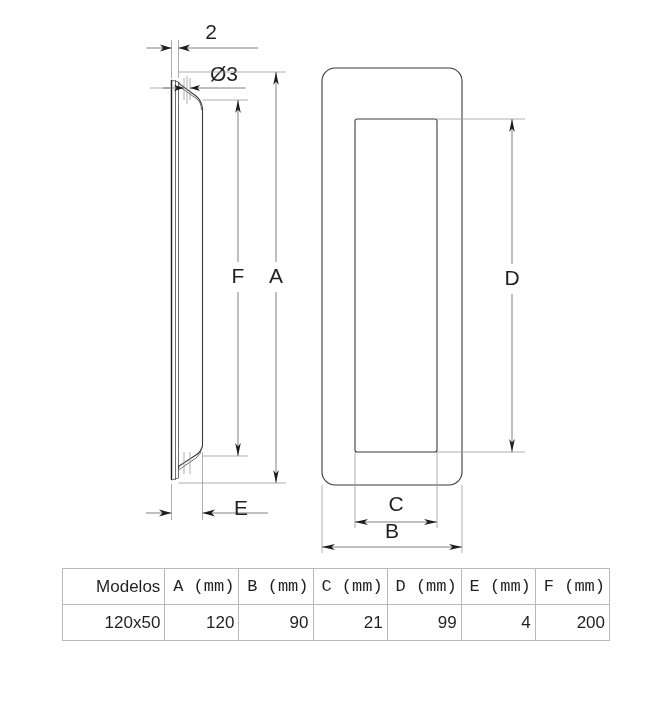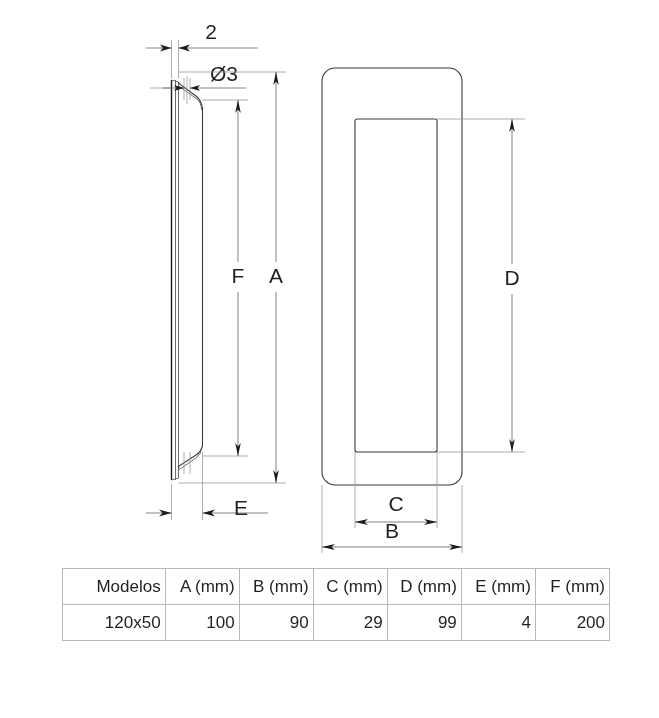--- a/index.html
+++ b/index.html
@@ -74,21 +74,21 @@
     font-weight: normal;
     color: #231f20;
     padding: 4px;
     height: 27px;
     font-size: 17px;
   }
   .spec-table thead td {
     border-bottom: 1px solid #b9b9b9;
   }
   .spec-table .col-model { width: 104px; }
-  .spec-table .col-dim { width: 74px; }
+  .spec-table .col-dim { width: 74px; font-family: Liberation Mono, monospace; }
 </style>
 </head>
 <body>
 
 <div id="drawing-root">
 
   <svg id="technical-drawing" viewBox="0 0 659 718">
     <defs>
       <marker id="arrow-up" markerWidth="9" markerHeight="13" refX="4.5" refY="1" orient="auto">
         <path d="M4.5,0 L7,13 L4.5,9 L2,13 Z" class="arrow-head"></path>
@@ -208,23 +208,23 @@
         <td class="col-dim">B (mm)</td>
         <td class="col-dim">C (mm)</td>
         <td class="col-dim">D (mm)</td>
         <td class="col-dim">E (mm)</td>
         <td class="col-dim">F (mm)</td>
       </tr>
     </thead>
     <tbody>
       <tr>
         <td>120x50</td>
-        <td>100</td>
+        <td>120</td>
         <td>90</td>
-        <td>29</td>
+        <td>21</td>
         <td>99</td>
         <td>4</td>
         <td>200</td>
       </tr>
     </tbody>
   </table>
 
 </div>
 
 </body></html>

